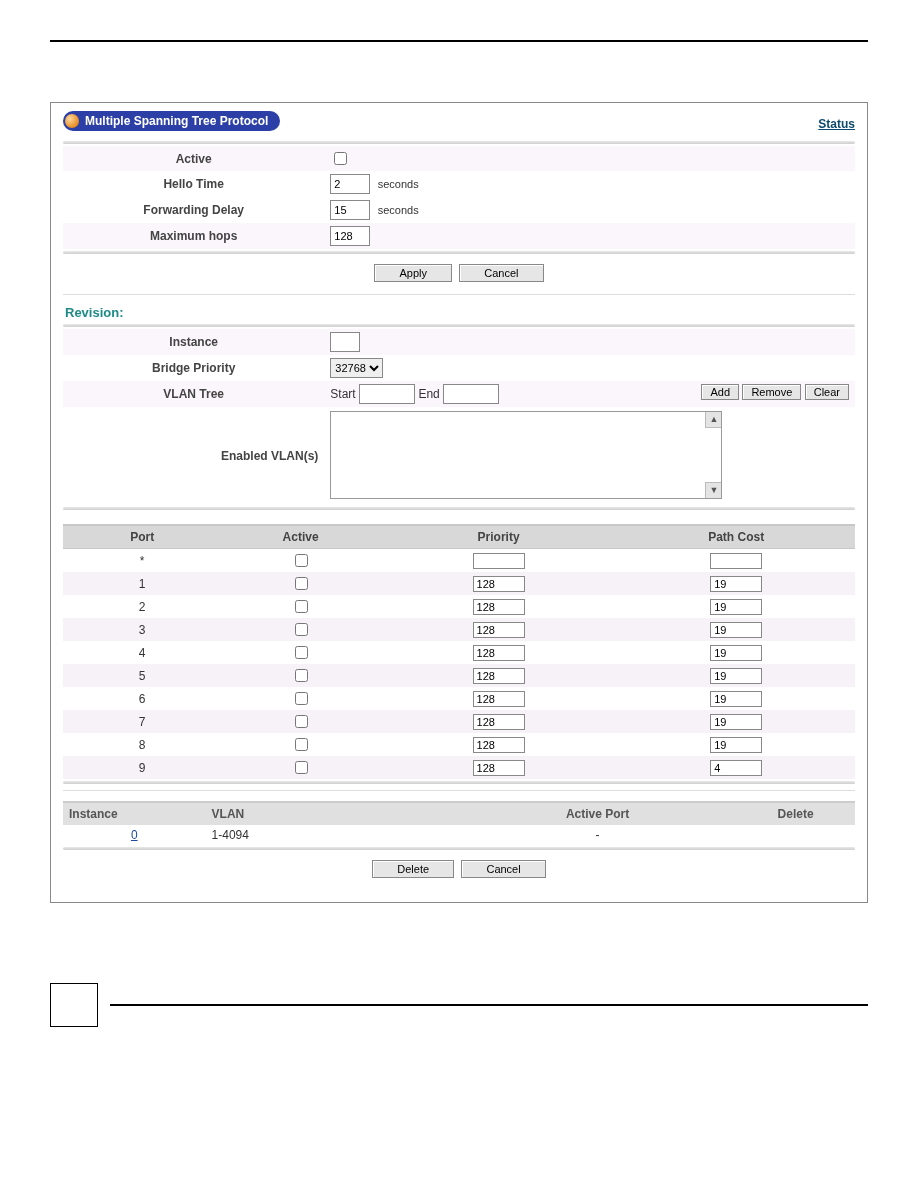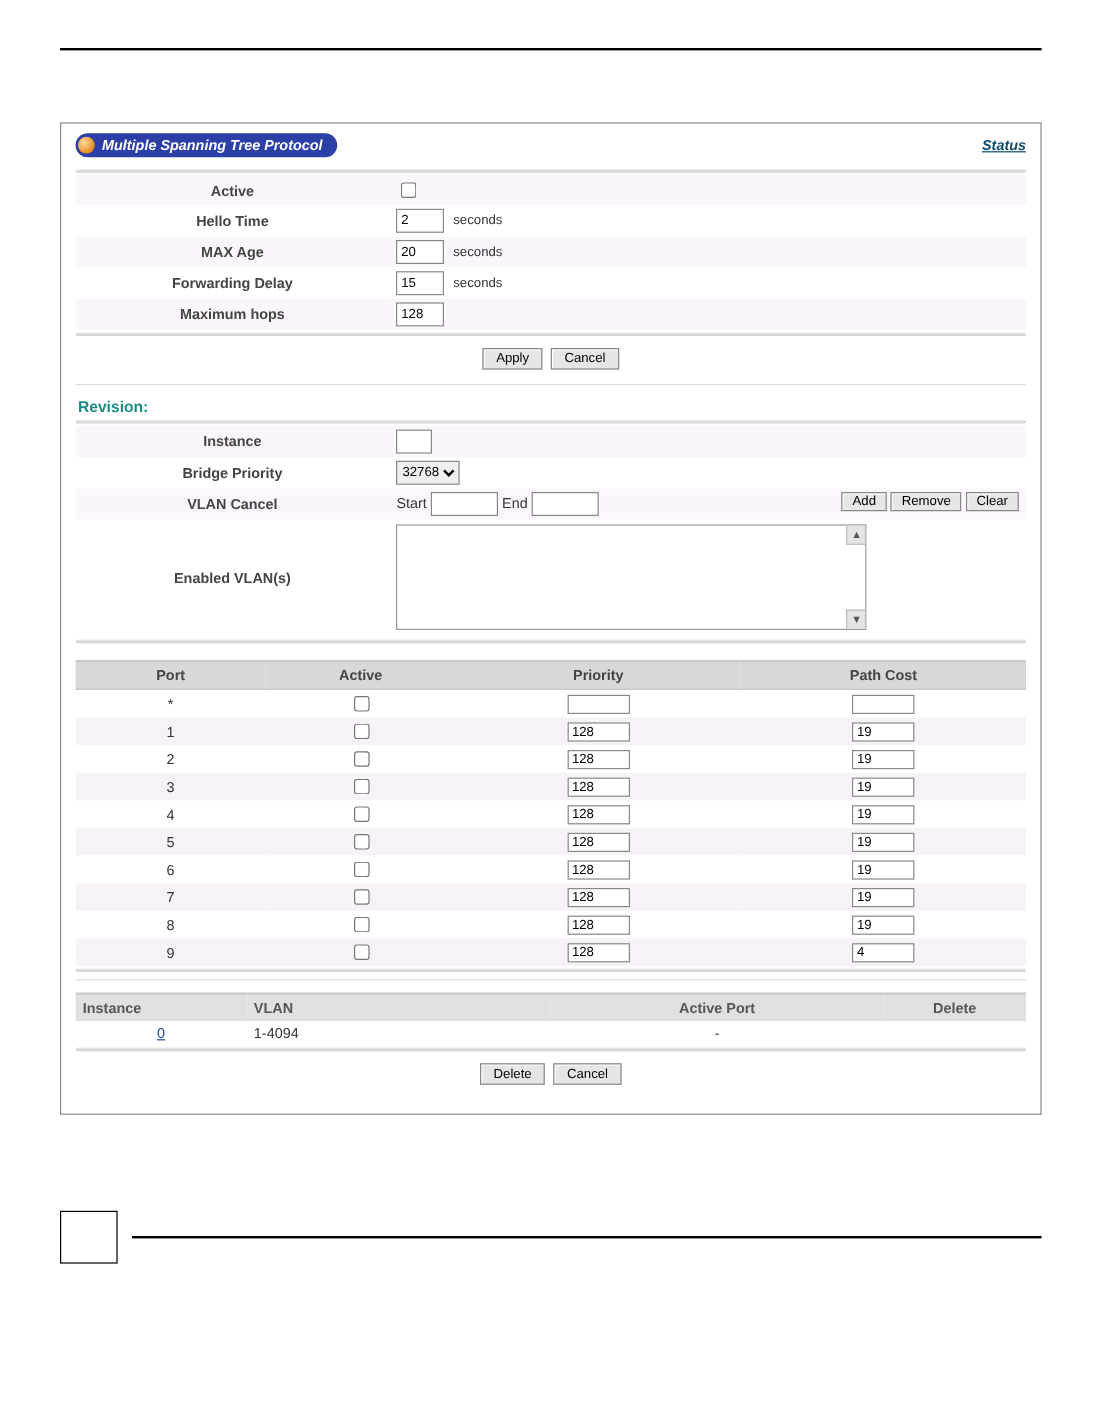--- a/index.html
+++ b/index.html
@@ -16,24 +16,23 @@
     box-sizing: border-box;
   }
   .hr-top { border-top: 2px solid #000; margin-bottom: 60px; }
   .screen {
     border: 1px solid #888;
     padding: 8px 12px 12px 12px;
     background: #fff;
   }
   .titlebar {
     display: flex;
-    align-items: center;
+    align-items: flex-end;
     justify-content: space-between;
     margin-bottom: 10px;
-    font-style: italic;
   }
   .title-pill {
     display: flex;
     align-items: center;
     background: #2b3fa6;
     color: #fff;
     font-weight: bold;
     font-size: 12px;
     border-radius: 10px;
     padding: 1px 12px 1px 2px;
@@ -66,21 +65,21 @@
   input[type=text].num { width: 32px; height: 16px; font-size: 11px; border:1px solid #888; padding:1px 3px;}
   input[type=text].wide { width: 175px; height: 16px; font-size: 11px; border:1px solid #888; padding:1px 3px;}
   input[type=text].small { width: 48px; height: 16px; font-size: 11px; border:1px solid #888; padding:1px 3px;}
   input[type=text].tiny { width: 22px; height: 16px; font-size: 11px; border:1px solid #888; padding:1px 3px;}
   input[type=text].cell { width: 44px; height: 14px; font-size: 11px; border:1px solid #888; padding:0 3px;}
   select.sel { height: 20px; font-size: 11px; border:1px solid #888;}
   input[type=checkbox]{ width:13px; height:13px; vertical-align:middle;}
   .unit { font-size: 11px; color:#333; margin-left:4px;}
   .btn {
     font-size: 11px;
-    padding: 2px 10px;
+    padding: 2px 24px;
     background: #e6e6e6;
     border: 1px solid #888;
     box-shadow: inset 1px 1px 0 #fff;
     cursor: pointer;
   }
   .btn-row { text-align: center; margin: 10px 0 12px 0; }
   .btn-row .btn { margin: 0 2px; }
   .sm-btn {
     font-size:11px; padding:1px 8px; background:#e6e6e6; border:1px solid #888;
     box-shadow: inset 1px 1px 0 #fff; cursor:pointer;
@@ -149,27 +148,20 @@
         <td class="lbl-cell">Active</td>
         <td class="val-cell"><input type="checkbox" style=""></td>
       </tr>
       <tr class="alt">
         <td class="lbl-cell">Hello Time</td>
         <td class="val-cell">
           <input type="text" class="num" value="2" style="">
           <span class="unit">seconds</span>
         </td>
       </tr>
-      <tr>
-        <td class="lbl-cell">MAX Age</td>
-        <td class="val-cell">
-          <input type="text" class="num" value="20" style="">
-          <span class="unit">seconds</span>
-        </td>
-      </tr>
       <tr class="alt">
         <td class="lbl-cell">Forwarding Delay</td>
         <td class="val-cell">
           <input type="text" class="num" value="15" style="">
           <span class="unit">seconds</span>
         </td>
       </tr>
       <tr>
         <td class="lbl-cell">Maximum hops</td>
         <td class="val-cell">
@@ -198,35 +190,35 @@
       </tr>
       <tr class="alt">
         <td class="lbl-cell">Bridge Priority</td>
         <td class="val-cell">
           <select class="sel">
             <option>32768</option>
           </select>
         </td>
       </tr>
       <tr>
-        <td class="lbl-cell">VLAN Cancel</td>
+        <td class="lbl-cell">VLAN Tree</td>
         <td class="val-cell">
           <span>Start</span>
           <input type="text" class="small" style="">
           <span>End</span>
           <input type="text" class="small" style="">
           <span style="float:right;">
             <button class="sm-btn">Add</button>
             <button class="sm-btn">Remove</button>
             <button class="sm-btn">Clear</button>
           </span>
         </td>
       </tr>
       <tr class="alt">
-        <td class="lbl-cell" style="height:92px;">Enabled VLAN(s)</td>
+        <td class="lbl-cell" style="height:92px;text-align:right;">Enabled VLAN(s)</td>
         <td class="val-cell">
           <div class="vlan-box">
             <div class="scroll-up">▲</div>
             <div class="scroll-down">▼</div>
           </div>
         </td>
       </tr>
     </tbody>
       </table>
     <div class="sep-bar"></div>

